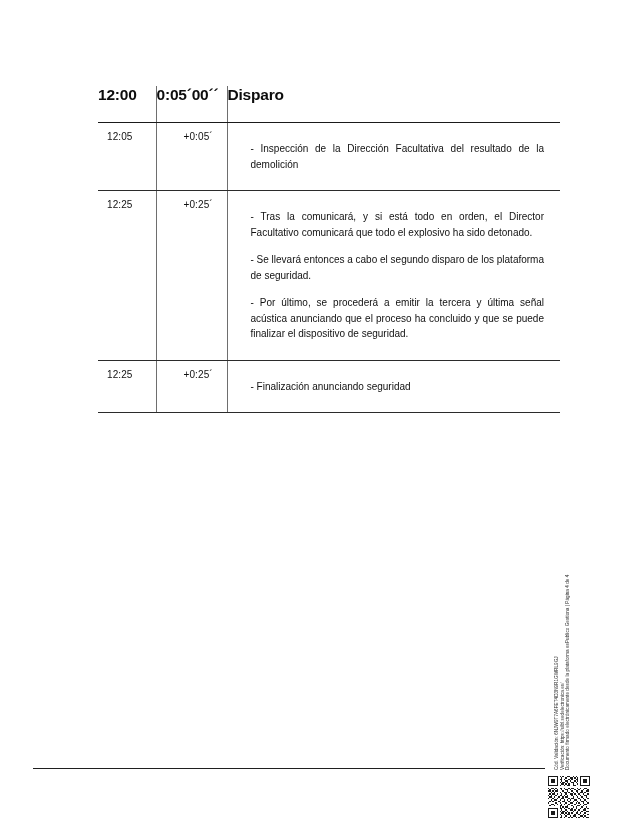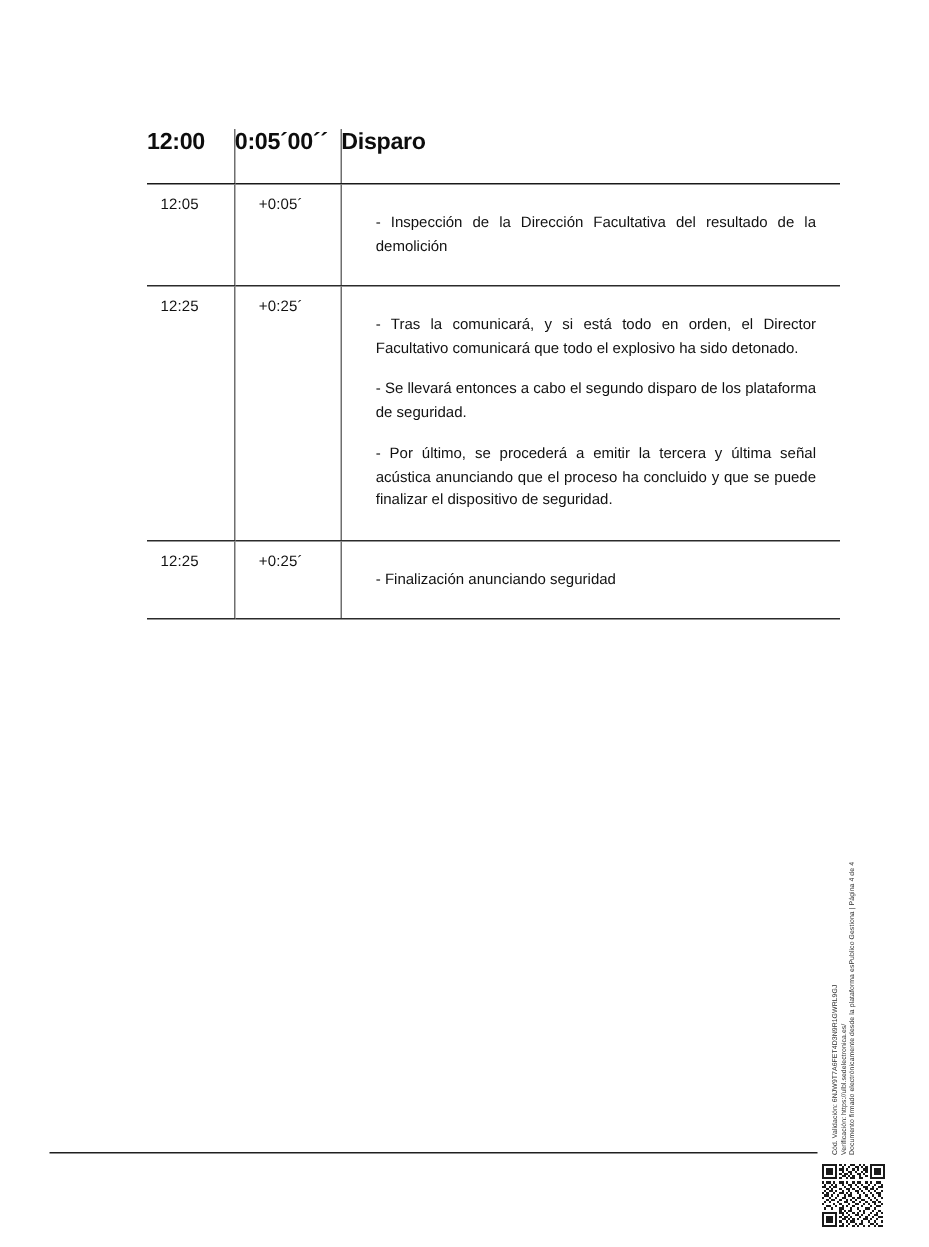--- a/index.html
+++ b/index.html
@@ -61,21 +61,21 @@
     padding-top: 6px;
     padding-bottom: 6px;
     font-size: 10px;
     line-height: 15.5px;
   }
   .body-row .cell-time {
     padding-left: 9px;
     letter-spacing: 0.1px;
   }
   .body-row .cell-offset {
-    padding-left: 16px;
+    padding-left: 27px;
     border-left: 1.1px solid #6e6e6e;
     letter-spacing: 0.1px;
   }
   .body-row .cell-desc {
     padding-left: 11px;
     padding-right: 4px;
     border-left: 1.1px solid #6e6e6e;
     text-align: justify;
     text-justify: inter-word;
   }

